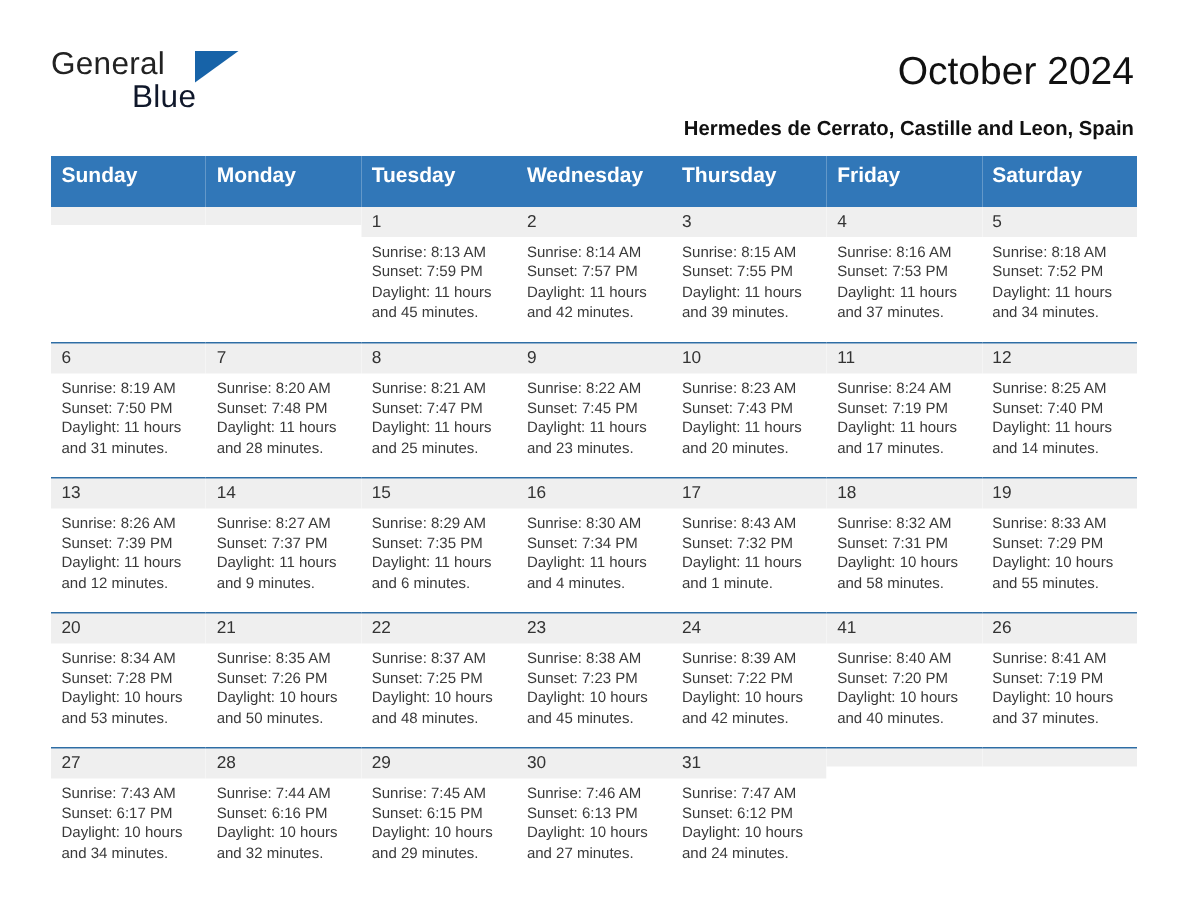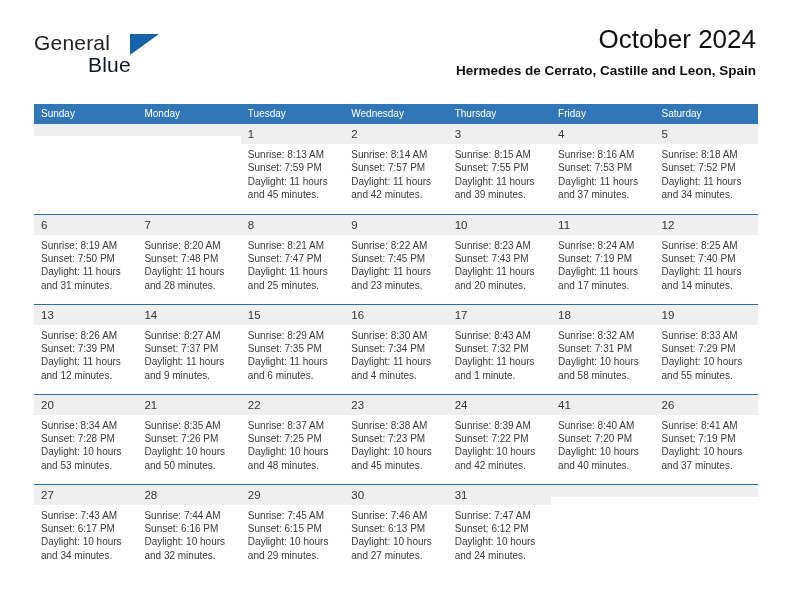--- a/index.html
+++ b/index.html
@@ -57,58 +57,58 @@
     top: 3px;
     width: 0;
     height: 0;
     border-left: 29px solid #1763a8;
     border-bottom: 21px solid transparent;
   }
 
   .title-block {
     position: absolute;
     right: 36px;
-    top: 24px;
+    top: 32px;
     text-align: right;
   }
   .cal-title {
     font-size: 26px;
     color: #111111;
     line-height: 30px;
     font-weight: normal;
     margin: 0;
   }
   .cal-subtitle {
     font-size: 13.5px;
     color: #111111;
-    margin: 9px 0 0 0;
+    margin: 16px 0 0 0;
     font-weight: bold;
     line-height: 16px;
   }
 
   
   .calendar {
     position: absolute;
     left: 34px;
     top: 104px;
     width: 724px;
     box-sizing: border-box;
   }
   table.cal {
     border-collapse: collapse;
     table-layout: fixed;
     width: 724px;
   }
   table.cal th {
     background: #3177b8;
     color: #ffffff;
-    font-size: 10px;
-    font-weight: normal;
+    font-size: 14px;
+    font-weight: bold;
     text-align: left;
-    padding: 4px 0 5px 7px;
+    padding: 4px 0 14px 7px;
     height: 12px;
     width: 103.4px;
     box-sizing: border-box;
   }
   table.cal td {
     vertical-align: top;
     padding: 0;
     width: 103.4px;
     height: 90px;
     box-sizing: border-box;

